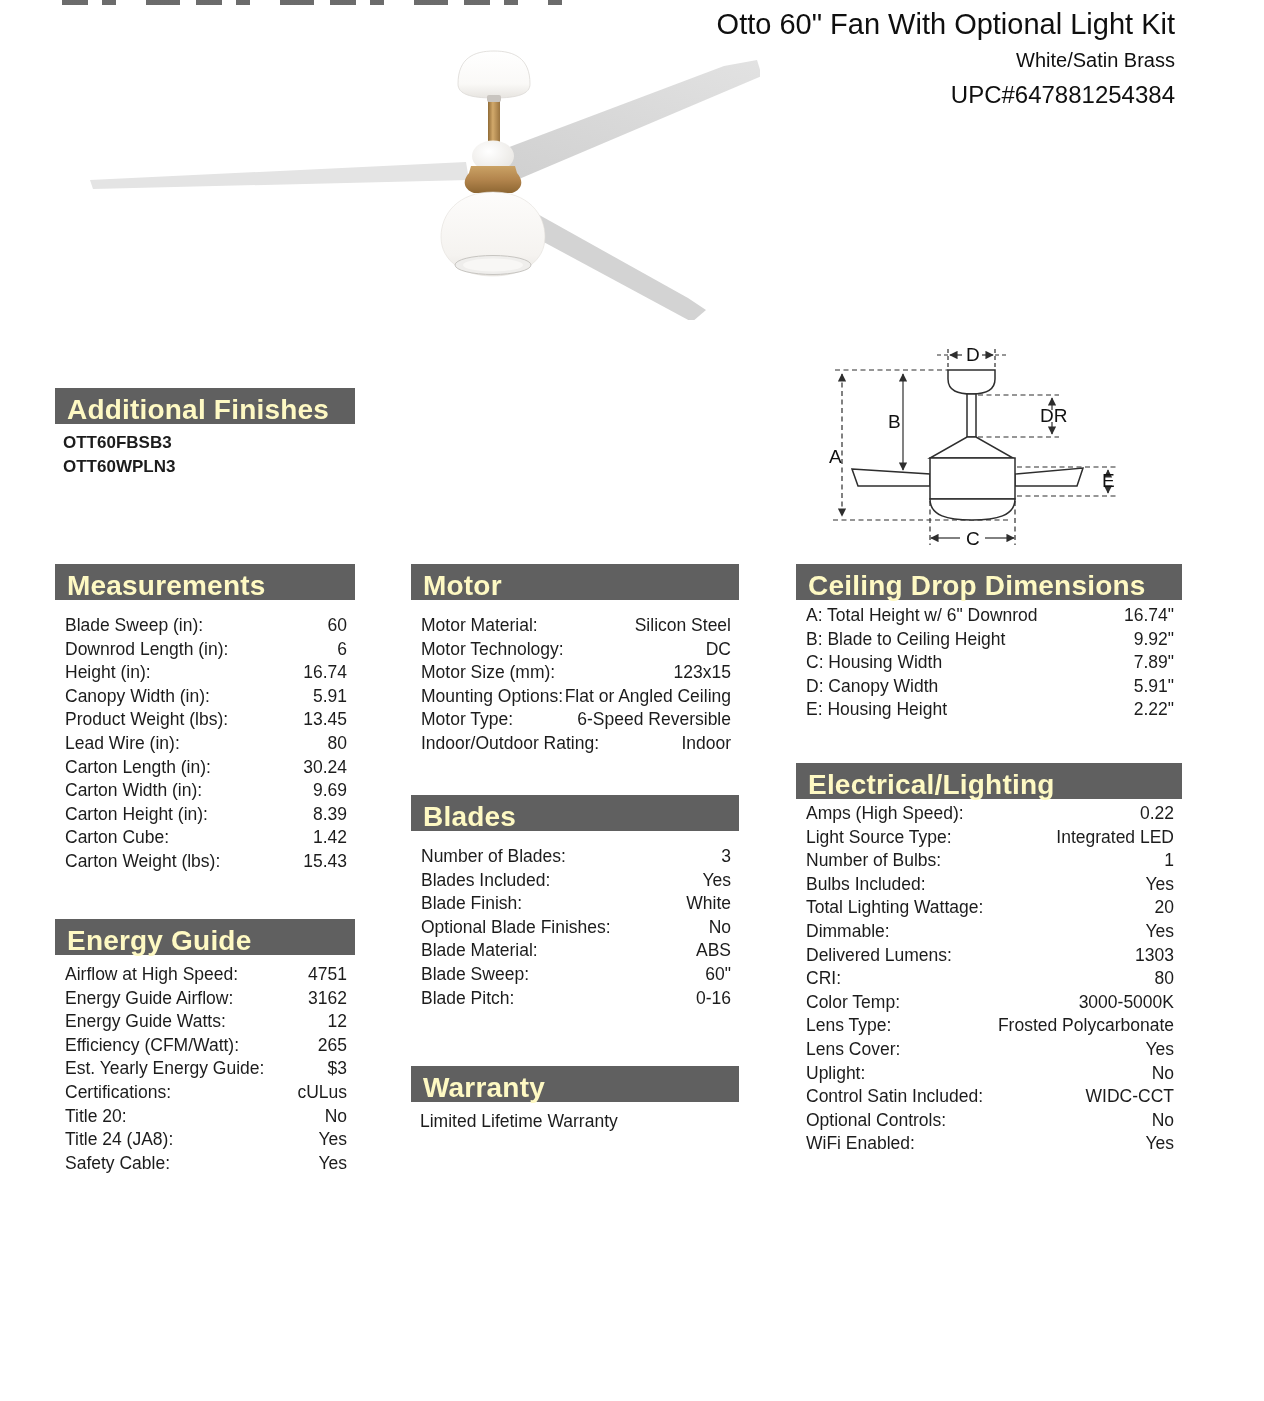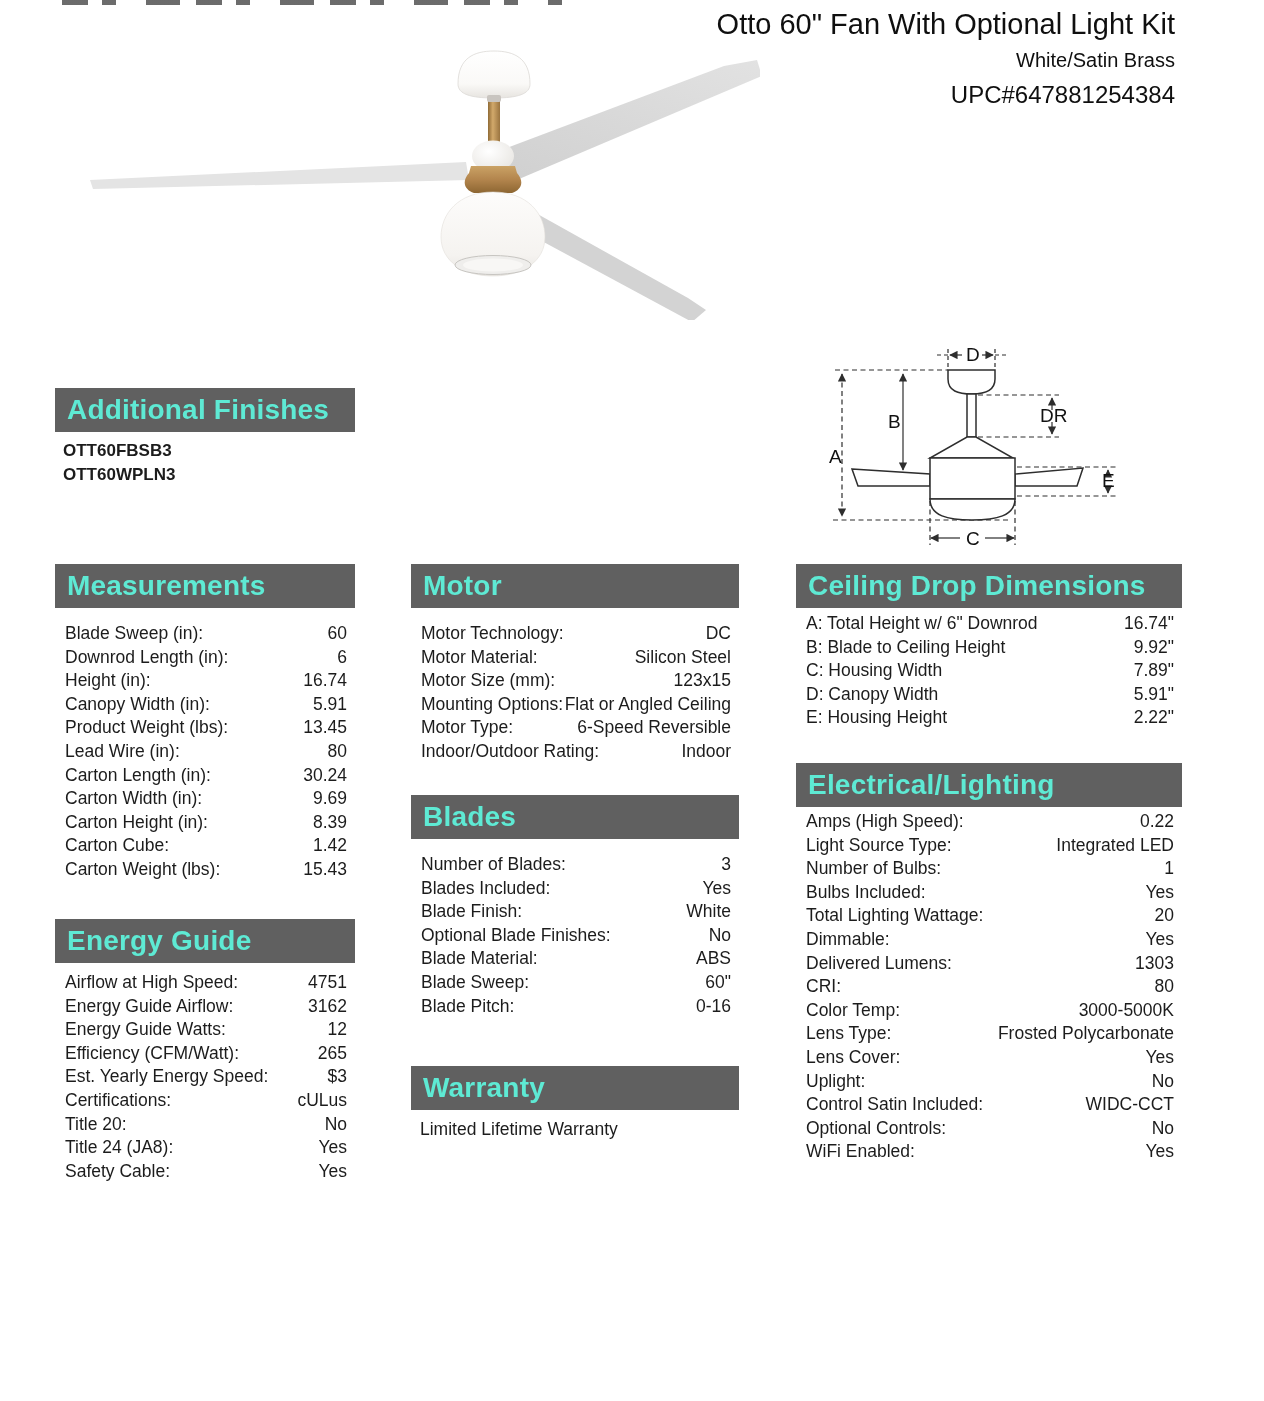--- a/index.html
+++ b/index.html
@@ -19,22 +19,22 @@
 
   
   .titleblock { position:absolute; top:5px; right:89px; text-align:right; color:#0f0f0f; }
   .title  { font-size:29px; line-height:38px; white-space:nowrap; }
   .finish { font-size:20px; line-height:35px; }
   .upc    { font-size:24px; line-height:33px; }
 
   
   .spec  { position:absolute; }
   .sec-h {
-    background:#606060; color:#5eead4; font-weight:bold; font-size:28px;
-    height:44px; line-height:44px; padding-left:12px; box-sizing:border-box;
+    background:#606060; color:#fef9c3; font-weight:bold; font-size:28px;
+    height:36px; line-height:44px; padding-left:12px; box-sizing:border-box;
     letter-spacing:.2px;
   }
   .rows  { margin-top:14px; }
   .row   { display:flex; justify-content:space-between; align-items:baseline;
            font-size:17.5px; line-height:23.6px; padding:0 8px 0 10px; }
   .lab   { white-space:nowrap; }
   .val   { text-align:right; white-space:nowrap; }
 
   #sec-af       { left:55px;  top:388px;  width:300px; }
   #af-models    { padding:7px 0 0 8px; font-weight:bold; font-size:17px; line-height:24px; }
@@ -259,21 +259,21 @@
           <span class="lab">Energy Guide Watts:</span>
           <span class="val">12</span>
         </div>
 
         <div class="row">
           <span class="lab">Efficiency (CFM/Watt):</span>
           <span class="val">265</span>
         </div>
 
         <div class="row">
-          <span class="lab">Est. Yearly Energy Speed:</span>
+          <span class="lab">Est. Yearly Energy Guide:</span>
           <span class="val">$3</span>
         </div>
 
         <div class="row">
           <span class="lab">Certifications:</span>
           <span class="val">cULus</span>
         </div>
 
         <div class="row">
           <span class="lab">Title 20:</span>
@@ -290,27 +290,27 @@
           <span class="val">Yes</span>
         </div>
       </div>
   </section>
 
   <section class="spec" id="sec-motor">
     <div class="sec-h">Motor</div>
     <div class="rows">
 
         <div class="row">
+          <span class="lab">Motor Material:</span>
+          <span class="val">Silicon Steel</span>
+        </div>
+
+        <div class="row">
           <span class="lab">Motor Technology:</span>
           <span class="val">DC</span>
-        </div>
-
-        <div class="row">
-          <span class="lab">Motor Material:</span>
-          <span class="val">Silicon Steel</span>
         </div>
 
         <div class="row">
           <span class="lab">Motor Size (mm):</span>
           <span class="val">123x15</span>
         </div>
 
         <div class="row">
           <span class="lab">Mounting Options:</span>
           <span class="val">Flat or Angled Ceiling</span>

